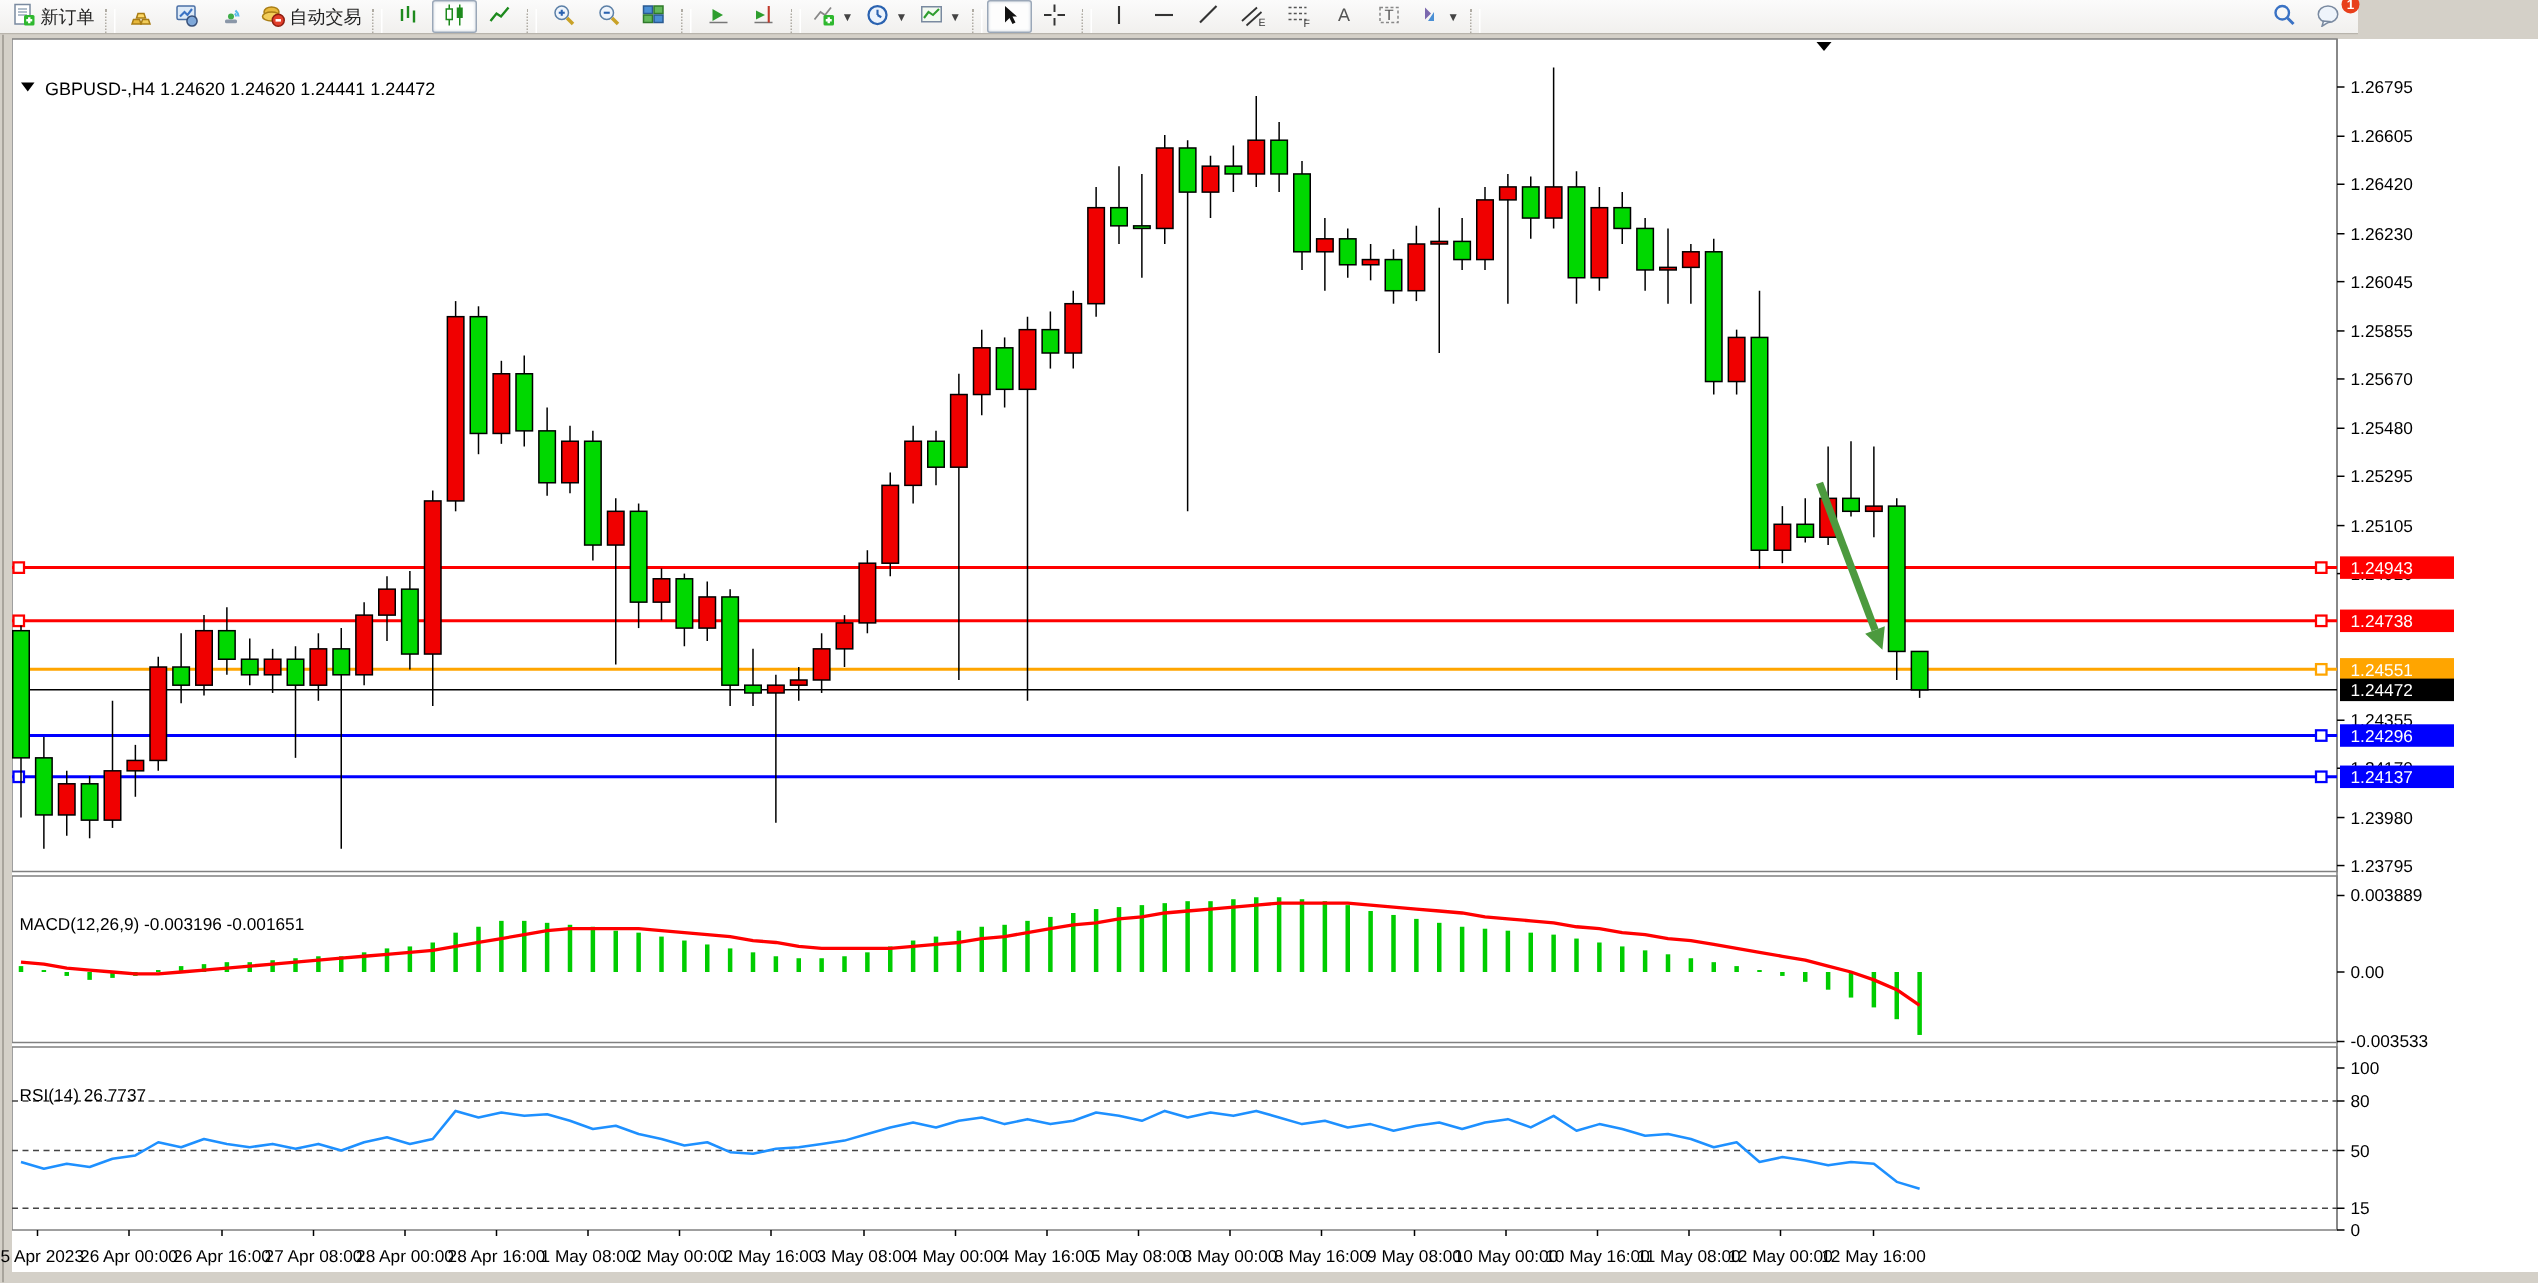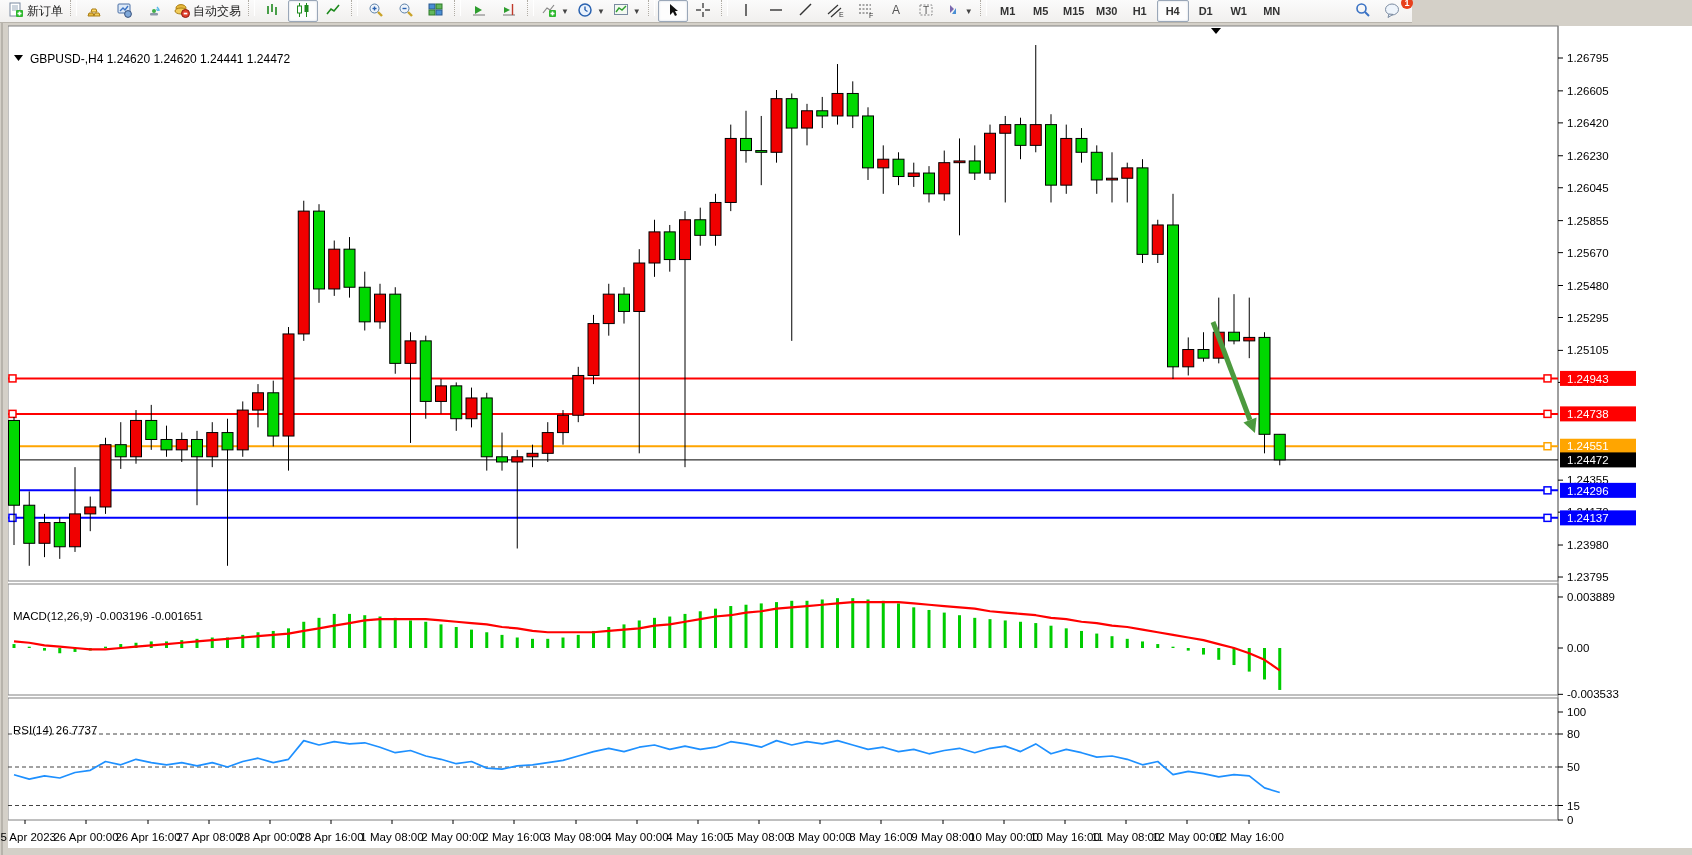--- a/index.html
+++ b/index.html
@@ -1,20 +1,20 @@
 <!DOCTYPE html>
 <html><head>
 <meta charset="utf-8">
 <style>
   html,body{margin:0;padding:0;width:1692px;height:855px;overflow:hidden;
     font-family:"Liberation Sans","DejaVu Sans",sans-serif;background:#d4d0c8;}
   
-  .toolbar{position:absolute;left:0;top:0;width:1412px;height:23px;
+  .toolbar{position:absolute;left:0;top:0;width:1572px;height:23px;
     background:linear-gradient(#fbfbfb,#f1f0ee);border-bottom:1px solid #b8b4ac;
-    display:flex;align-items:flex-start;padding:0 4px;box-sizing:border-box;white-space:nowrap;}
+    display:flex;align-items:flex-end;padding:0 4px;box-sizing:border-box;white-space:nowrap;}
   .tbtn{height:20px;min-width:22px;display:inline-flex;align-items:center;justify-content:center;
     gap:3px;padding:0 3px;border:1px solid transparent;border-radius:2px;font-size:12px;color:#222;cursor:default;}
   .tbtn.active{background:#fdfdfd;border:1px solid #9aa7b8;box-shadow:inset 0 0 2px #c8d2de;}
   .tbtn .lbl{font-size:12px;}
   .sep{display:inline-block;width:5px;height:16px;margin:0 3px;
     border-left:1px dotted #b0aca4;border-right:1px solid #fff;}
   .caret{font-size:8px;color:#444;margin-left:1px;}
   .tf-group{display:inline-flex;gap:1px;margin-left:2px;}
   .tf-group .tbtn{font-size:11px;font-weight:bold;color:#333;min-width:24px;}
   .spacer{flex:1;}
@@ -217,31 +217,20 @@
         </svg></span>
   </div>
   <div class="tbtn">
     <span><svg width="16" height="16">
           <polygon points="5,3 9,7 5,11" fill="#7b68ae"></polygon>
           <polygon points="11,6 11,12 7,12" fill="#4a8fd4"></polygon>
         </svg></span>
     <span class="caret">▼</span>
   </div>
   <span class="sep"></span>
-  <div class="tf-group" id="tf-group">
-      <div class="tbtn">M1</div>
-      <div class="tbtn">M5</div>
-      <div class="tbtn">M15</div>
-      <div class="tbtn">M30</div>
-      <div class="tbtn">H1</div>
-      <div class="tbtn active">H4</div>
-      <div class="tbtn">D1</div>
-      <div class="tbtn">W1</div>
-      <div class="tbtn">MN</div>
-    </div>
   <div class="spacer"></div>
   <div class="tbtn">
     <span><svg width="16" height="16">
           <circle cx="6.5" cy="6.5" r="4.5" fill="none" stroke="#3a72c4" stroke-width="1.6"></circle>
           <line x1="10" y1="10" x2="14" y2="14" stroke="#3a72c4" stroke-width="2"></line>
         </svg></span>
   </div>
   <div class="tbtn chat-wrap">
     <span><svg width="18" height="16">
           <ellipse cx="8" cy="7.5" rx="6.5" ry="5.5" fill="#eef4fb" stroke="#7a8aa0"></ellipse>

